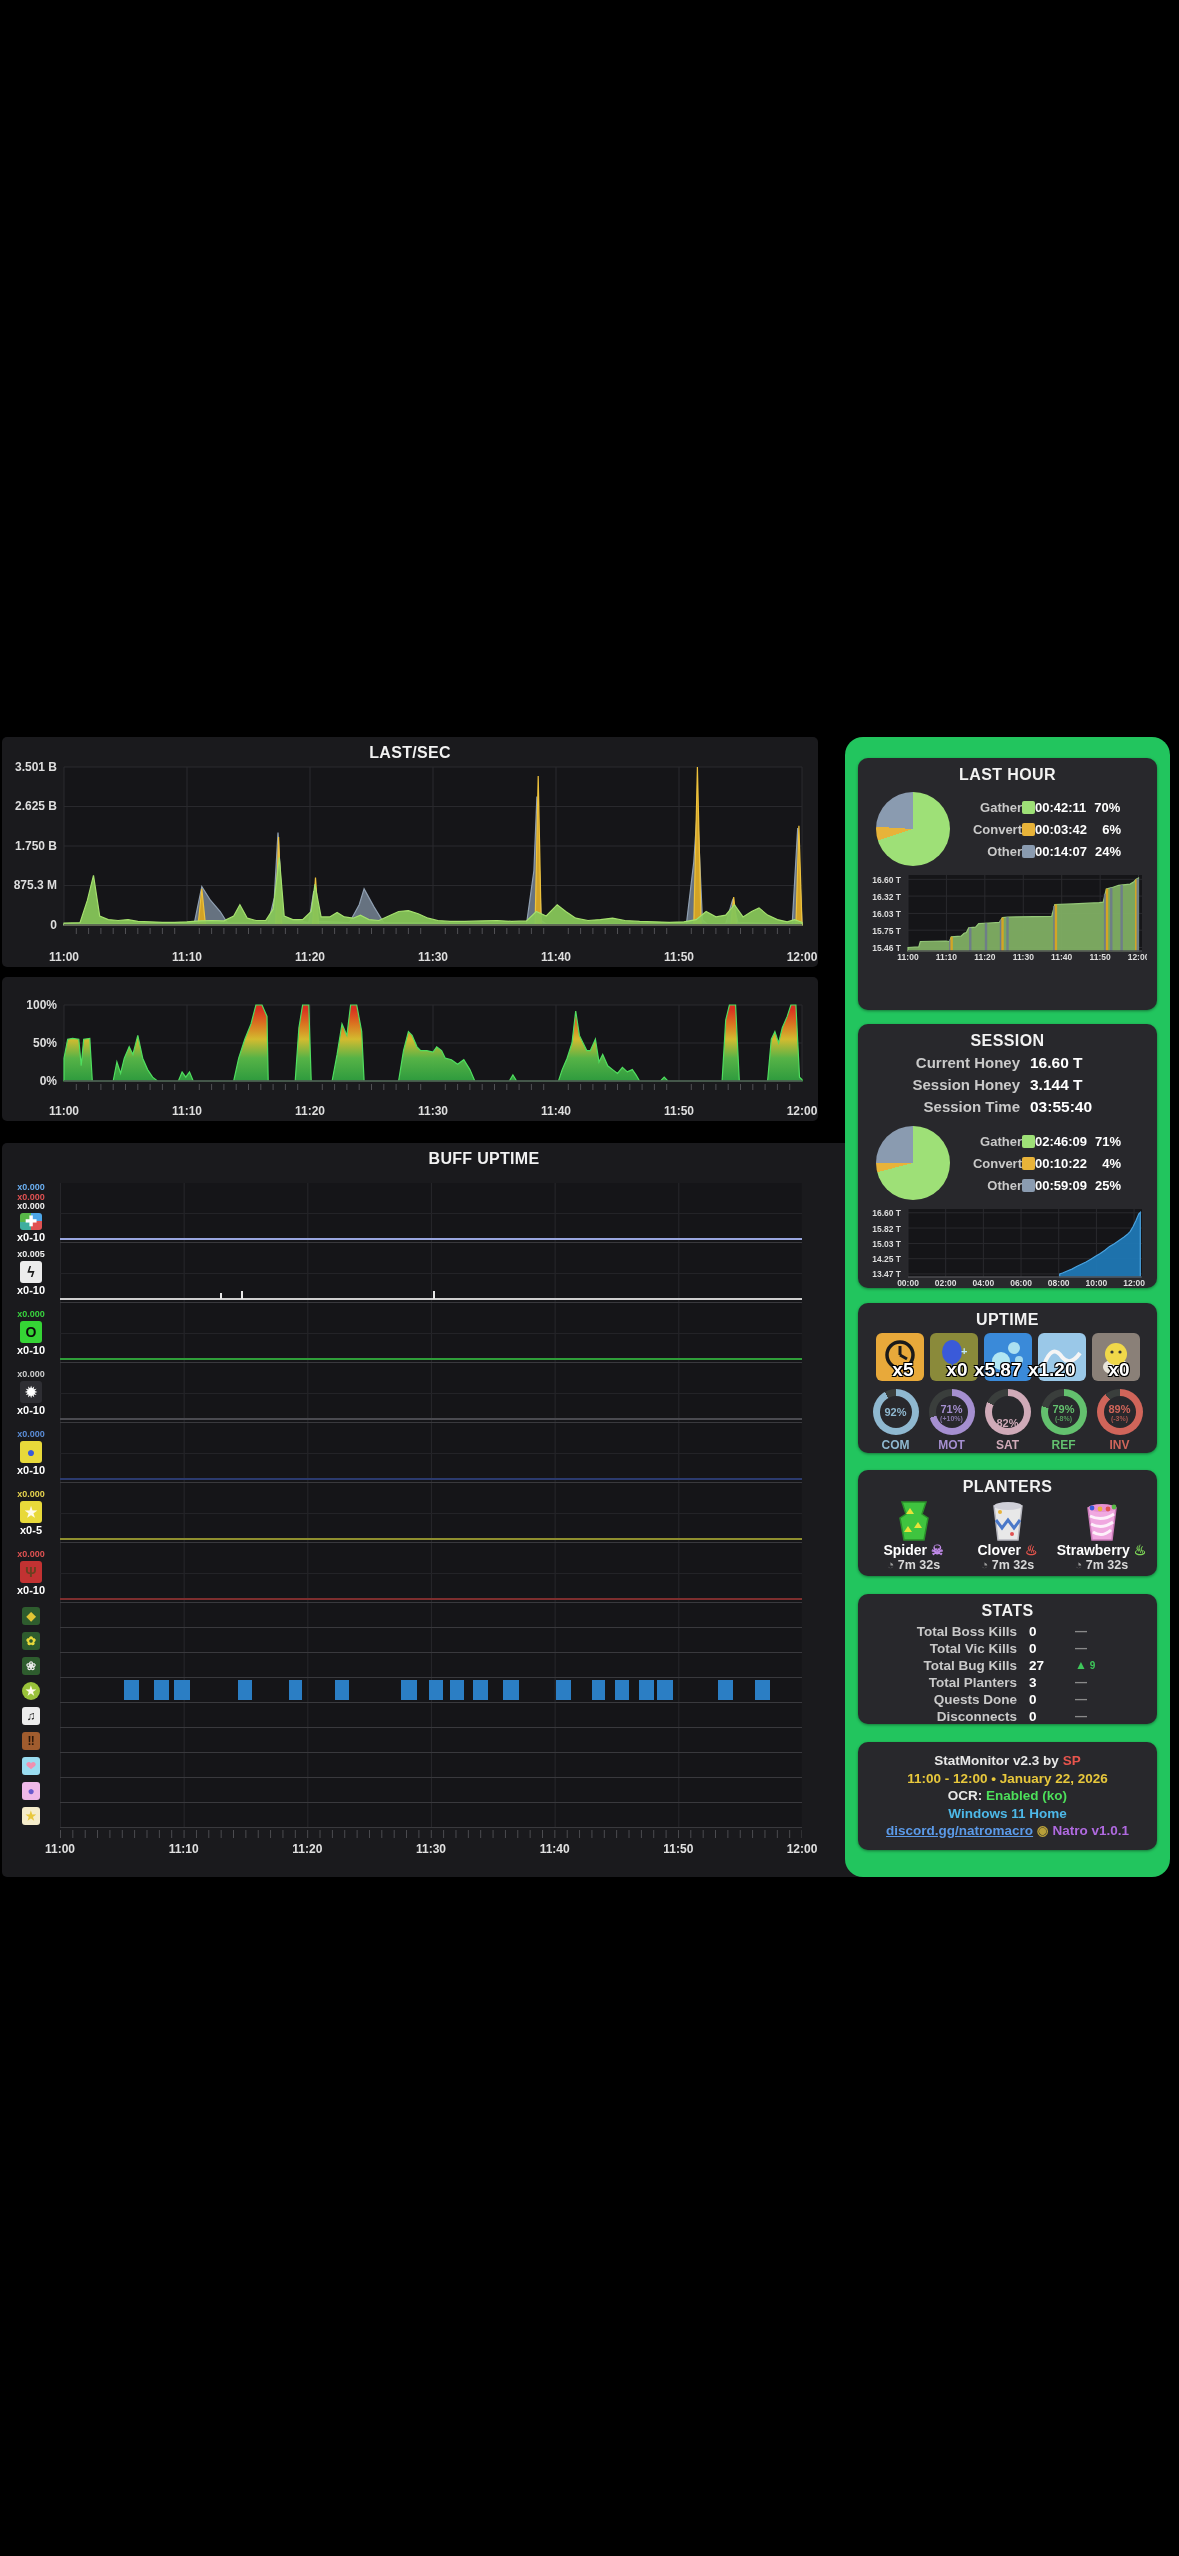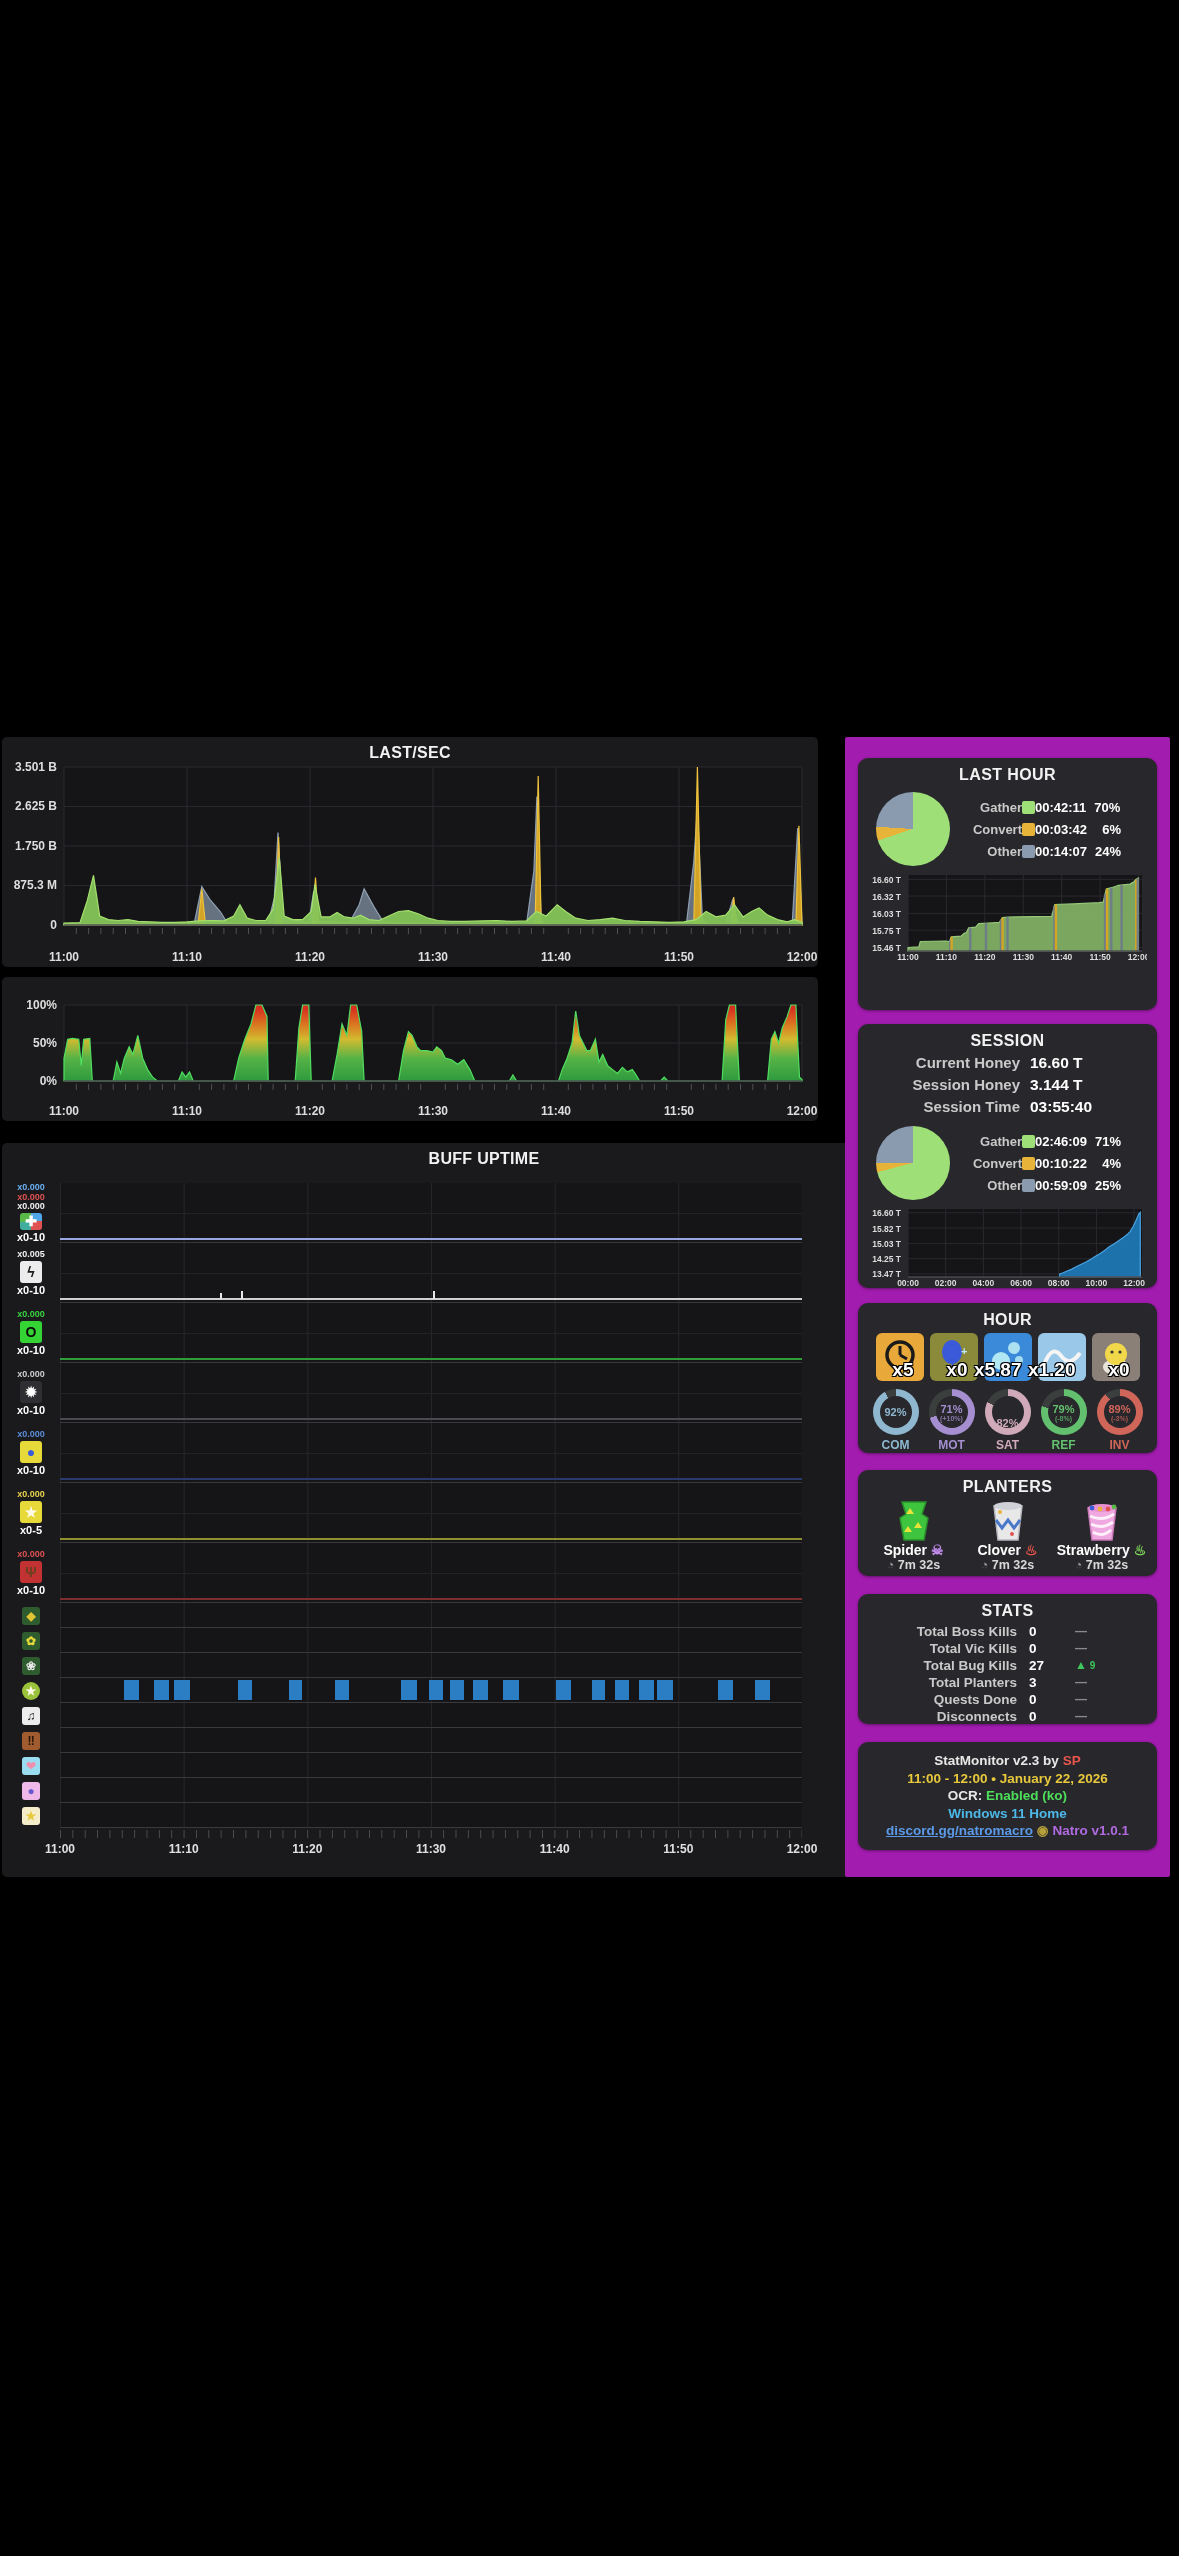--- a/index.html
+++ b/index.html
@@ -2,21 +2,21 @@
 <html><head>
 <meta charset="utf-8">
 <style>
   html,body{margin:0;padding:0;background:#000;width:1179px;height:2556px;overflow:hidden;
     font-family:"Liberation Sans",sans-serif;-webkit-font-smoothing:antialiased;}
   .abs{position:absolute;}
   #stage{position:absolute;left:0;top:0;width:1179px;height:2556px;background:#000;}
   .panel{position:absolute;background:#1a1a1d;border-radius:5px;}
   .ptitle{position:absolute;left:0;right:0;top:7px;text-align:center;color:#f2f2f2;
     font-weight:bold;font-size:16px;letter-spacing:.3px;}
-  .rcontainer{position:absolute;background:#a21caf;border-radius:2px;}
+  .rcontainer{position:absolute;background:#22c55e;border-radius:18px;}
   .card{position:absolute;background:#28282c;border-radius:10px;box-shadow:0 1px 3px rgba(0,0,0,.4);}
   .ctitle{text-align:center;color:#f2f2f2;font-weight:bold;font-size:16px;padding-top:8px;letter-spacing:.4px;}
   .kvrow{display:flex;align-items:baseline;gap:10px;line-height:22px;}
   .kvlabel{width:150px;text-align:right;color:#c9c9c9;font-weight:bold;font-size:15px;}
   .kvvalue{color:#fff;font-weight:bold;font-size:15.5px;}
   .kvsuffix{font-weight:bold;font-size:14px;}
   .pie{border-radius:50%;}
   .legendrow{display:flex;align-items:center;height:20px;}
   .legendlabel{width:62px;text-align:right;color:#c9c9c9;font-weight:bold;font-size:13px;}
   .swatch{width:13px;height:13px;border-radius:2px;}
@@ -509,21 +509,21 @@
               <text x="115.36231884057969" y="82" text-anchor="middle" fill="#dedede" font-size="8.5">04:00</text>
               <text x="153.04347826086956" y="82" text-anchor="middle" fill="#dedede" font-size="8.5">06:00</text>
               <text x="190.72463768115938" y="82" text-anchor="middle" fill="#dedede" font-size="8.5">08:00</text>
               <text x="228.40579710144925" y="82" text-anchor="middle" fill="#dedede" font-size="8.5">10:00</text>
               <text x="266.0869565217391" y="82" text-anchor="middle" fill="#dedede" font-size="8.5">12:00</text>
             </svg></div>
         </div>
     </div>
 
     <div class="card" style="left:13px;top:566px;width:299px;height:150px;">
-      <div class="ctitle">HOUR</div>
+      <div class="ctitle">UPTIME</div>
       <div id="buffsBody">
           <div style="display: flex; gap: 6px; justify-content: center; margin-top: 4px;">
             <div class="tile" style="background: rgb(232, 169, 58);">
               <div style="position: absolute; left: 0px; top: 0px;"><svg width="48" height="48">
                   <circle cx="24" cy="22" r="13" fill="none" stroke="#1a1a1a" stroke-width="3.5"></circle>
                   <line x1="24" y1="22" x2="24" y2="13" stroke="#1a1a1a" stroke-width="3"></line>
                   <line x1="24" y1="22" x2="31" y2="26" stroke="#1a1a1a" stroke-width="3"></line>
                 </svg></div>
               <span class="tilelabel">x5</span>
             </div>

